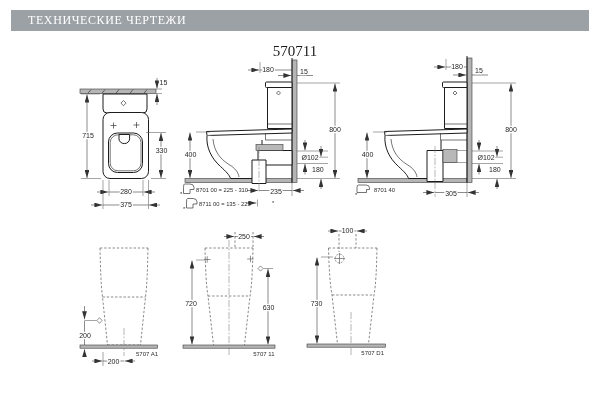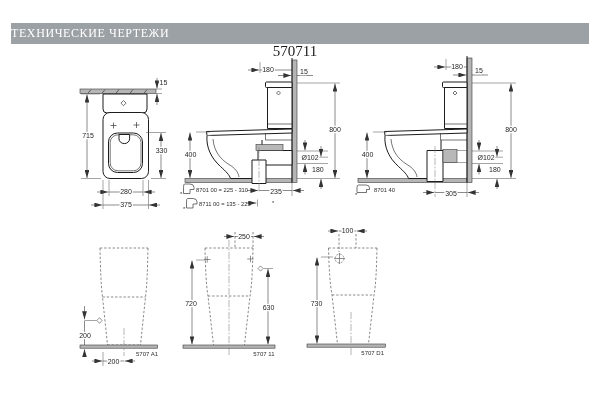--- a/index.html
+++ b/index.html
@@ -1,20 +1,20 @@
 <!DOCTYPE html>
 <html><head>
 <meta charset="utf-8">
 <style>
   html,body{margin:0;padding:0;background:#fff;}
   .page{position:relative;width:600px;height:406px;background:#ffffff;overflow:hidden;
         font-family:"Liberation Sans",sans-serif;}
   .header-bar{position:absolute;left:11px;top:10px;width:578px;height:21px;box-sizing:border-box;
         background:#9ca1a6;color:#ffffff;font-family:"Liberation Serif",serif;font-size:12px;
-        letter-spacing:.6px;line-height:21px;padding-left:0;margin-top:13px;}
+        letter-spacing:.6px;line-height:21px;padding-left:17px;}
   svg{position:absolute;left:0;top:0;}
   .obj{stroke:#1c1c1c;stroke-width:1;fill:#ffffff;stroke-linejoin:round;}
   .objthin{stroke:#2a2a2a;stroke-width:.65;fill:none;}
   .dimline{stroke:#3d3d3d;stroke-width:.6;fill:none;}
   .extline{stroke:#4a4a4a;stroke-width:.5;fill:none;}
   .surface{fill:#b5b5b5;stroke:#3a3a3a;stroke-width:.6;}
   .graybox{fill:#b8b8b8;stroke:#3a3a3a;stroke-width:.6;}
   .dashed{stroke:#6c6c6c;stroke-width:.8;fill:none;stroke-dasharray:2.4 1.8;}
   .cline{stroke:#7a7a7a;stroke-width:.55;fill:none;stroke-dasharray:7 1.6 1.8 1.6;}
   .marker{stroke:#4a4a4a;stroke-width:.6;fill:none;}

